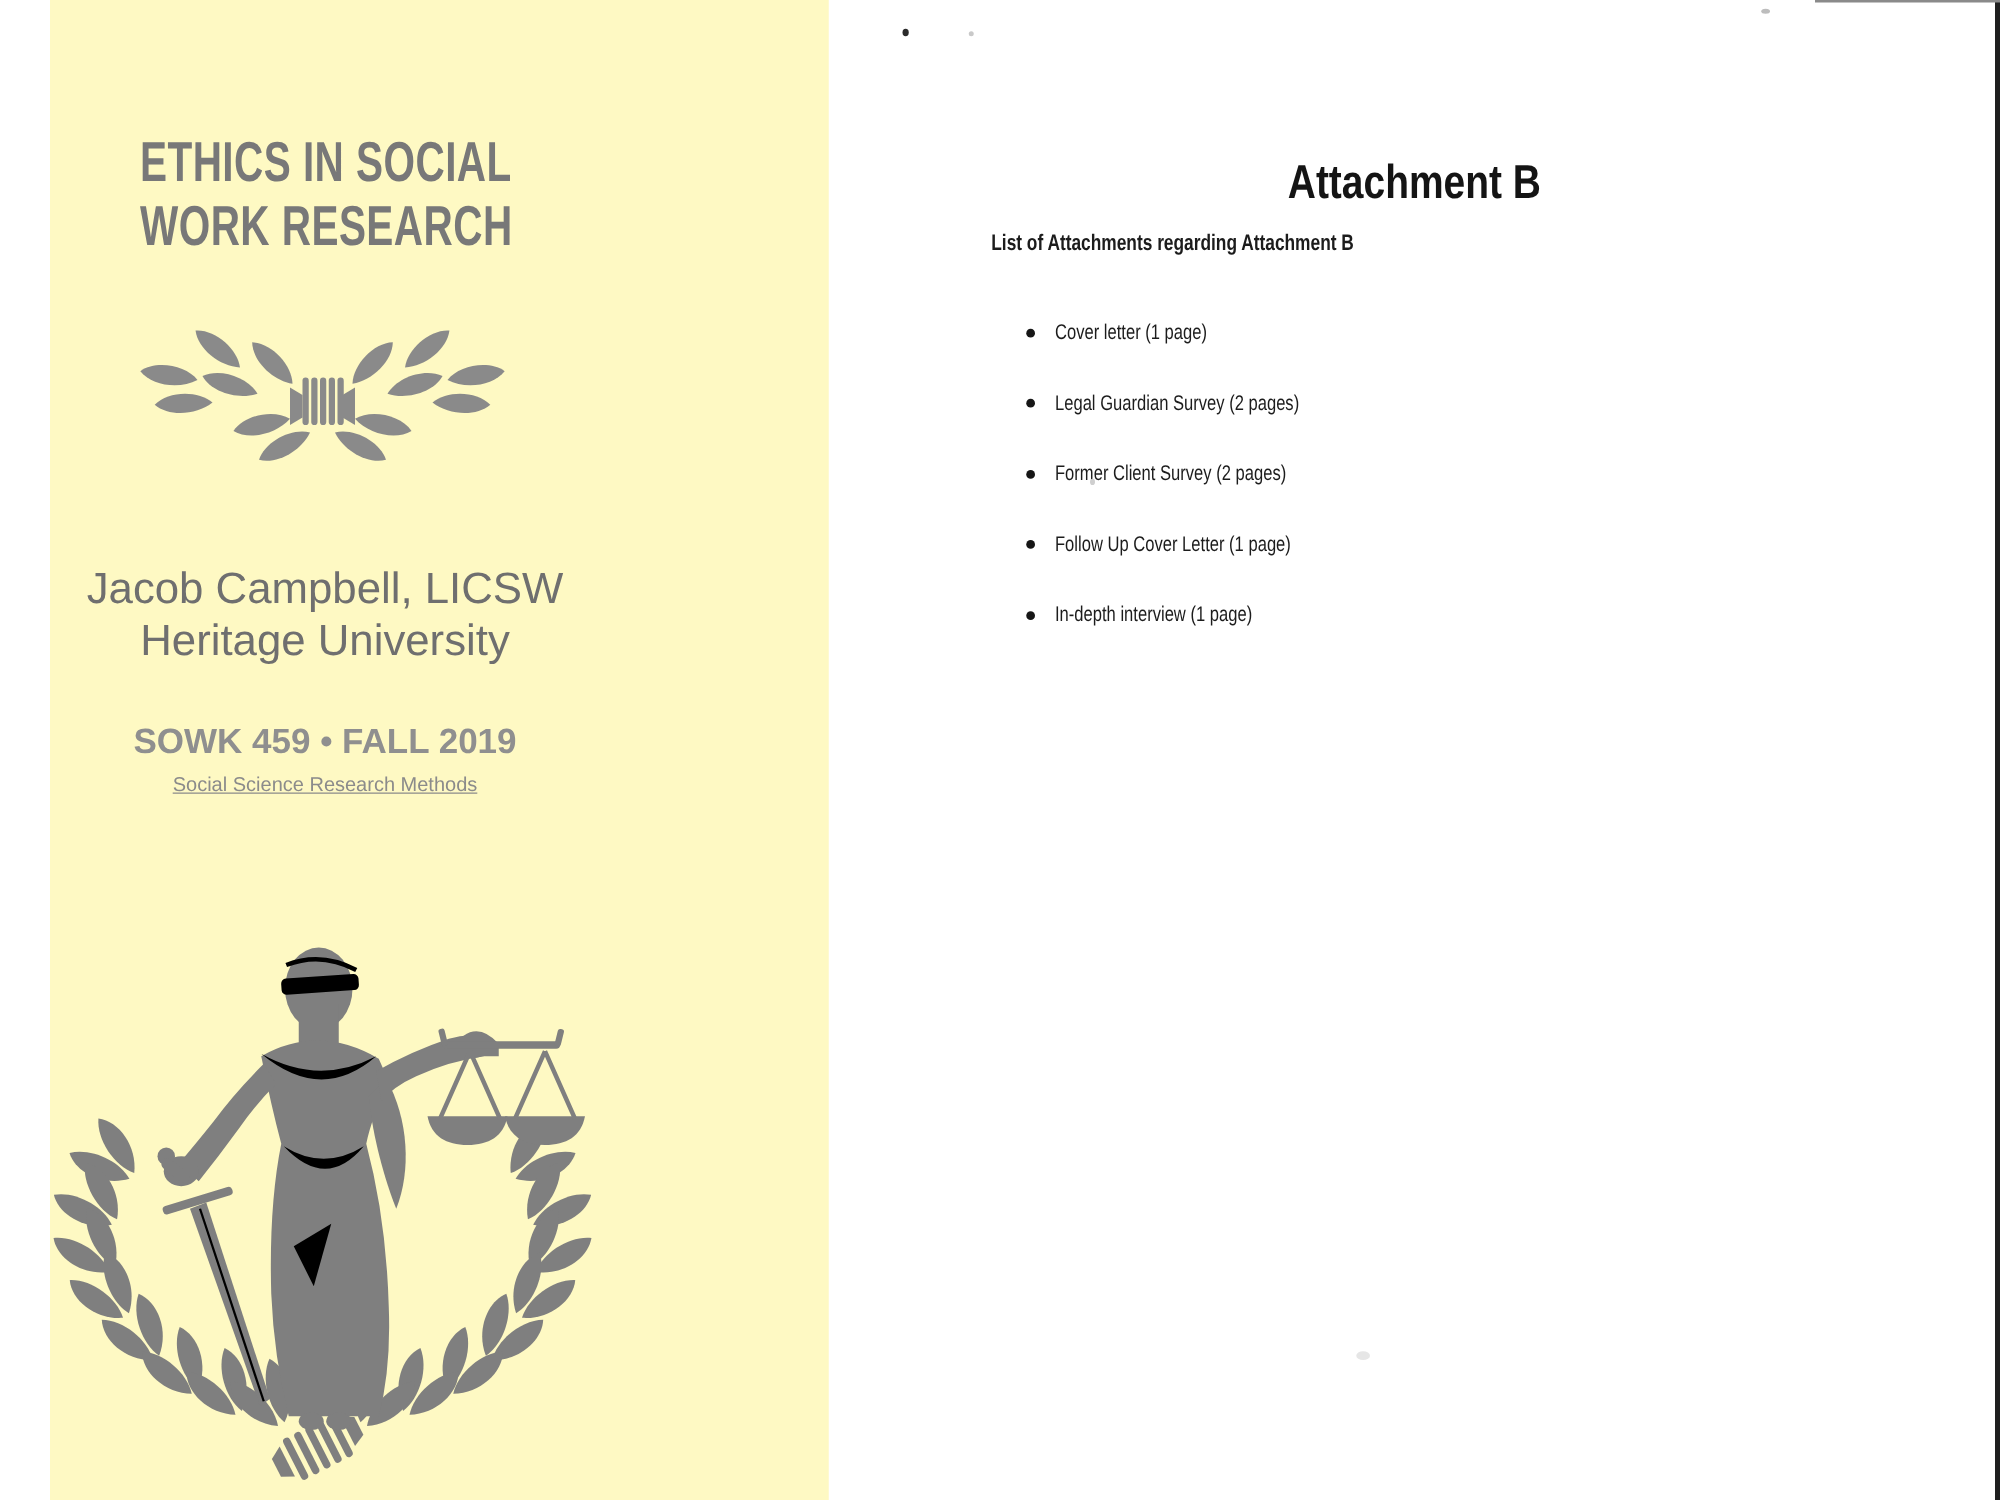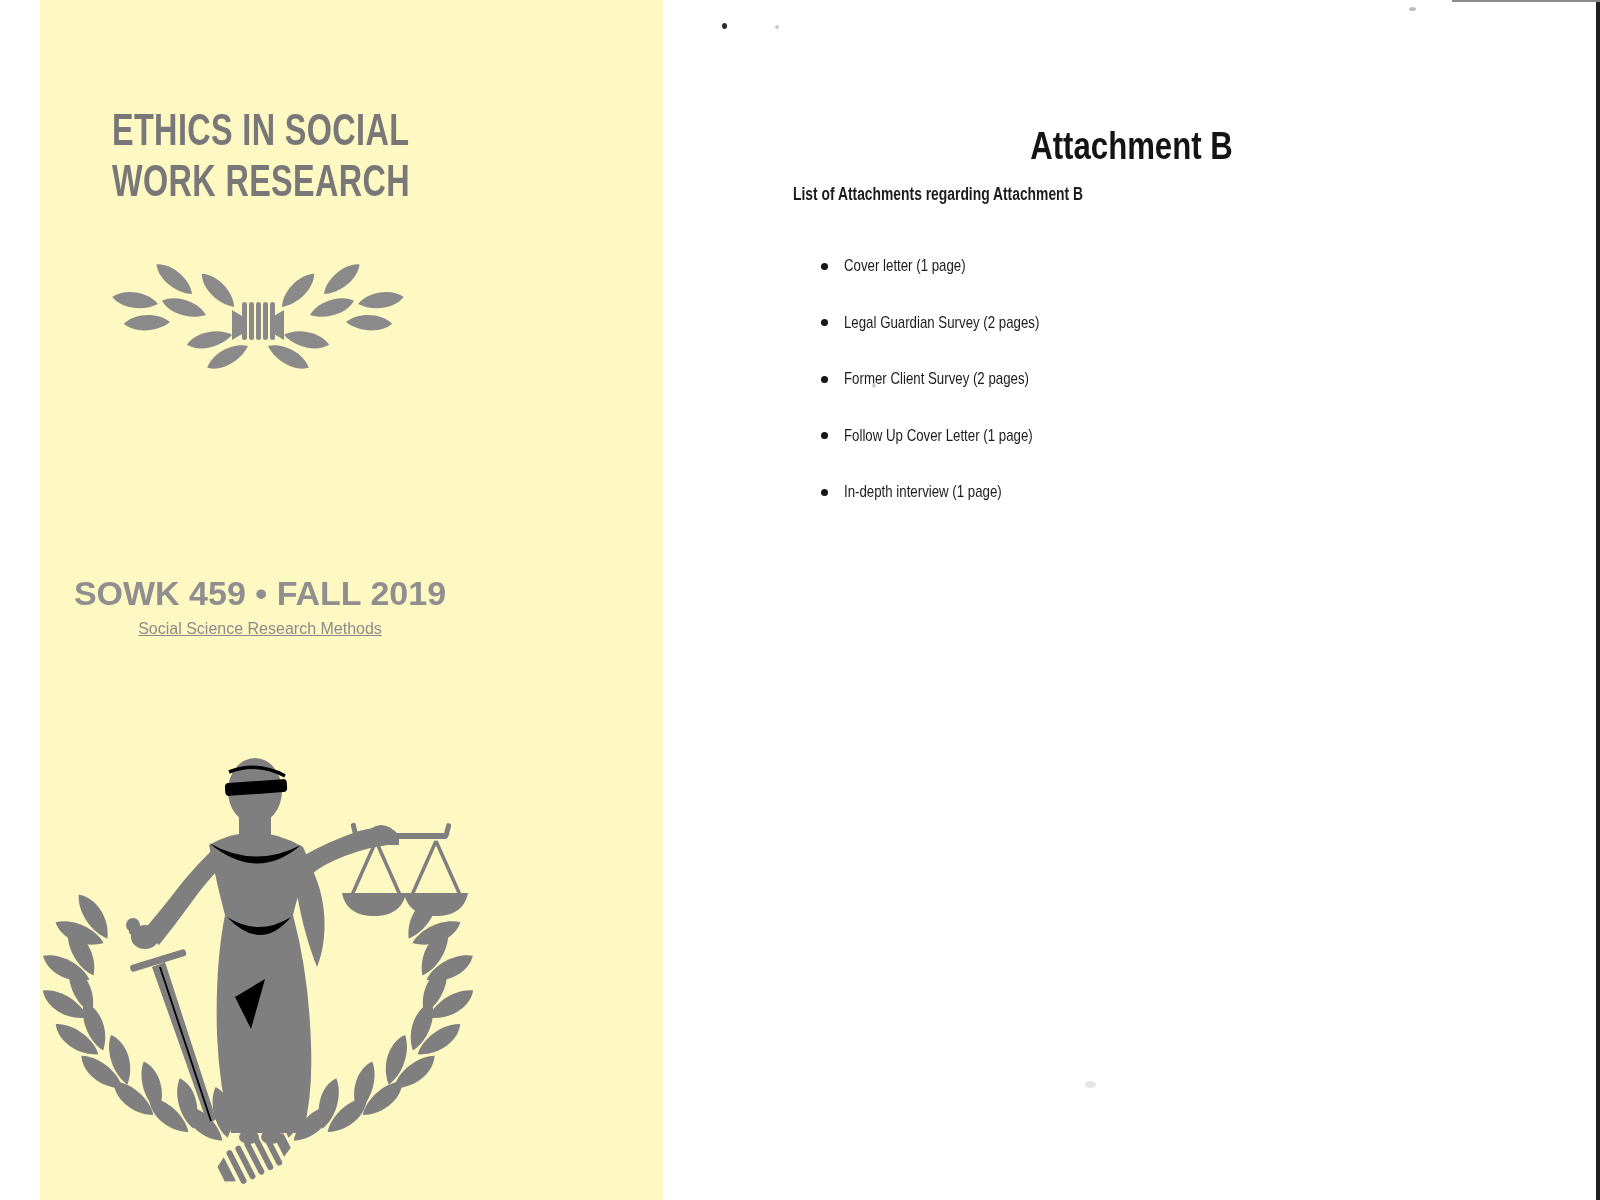--- a/index.html
+++ b/index.html
@@ -9,21 +9,21 @@
   
   .left-panel{position:absolute;left:0;top:0;width:663px;height:1200px;background:#fef9c3;margin-left:40px;}
   .deck-title{position:absolute;left:72px;top:104px;margin:0;font-weight:bold;
               font-size:45px;line-height:51px;color:#787878;letter-spacing:.5px;
               transform:scaleX(.72);transform-origin:0 0;white-space:nowrap;}
   .deck-title .t-line{display:block;}
   .divider{position:absolute;left:88px;top:260px;width:260px;height:100px;overflow:visible;}
   .author-block{position:absolute;left:0;top:450px;width:440px;text-align:center;
                 color:#6f6f6f;font-size:35px;line-height:42px;}
   .course-block{position:absolute;left:0;top:572px;width:440px;text-align:center;}
-  .course-code{color:#8f8f8f;font-weight:bold;font-size:34px;line-height:42px;}
+  .course-code{color:#8f8f8f;font-weight:bold;font-size:28px;line-height:42px;}
   .course-name{color:#8b8b8b;font-size:16px;line-height:30px;text-decoration:underline;}
   .emblem{position:absolute;left:18px;top:745px;width:402px;height:437px;overflow:visible;}
   .g-fill{fill:#7f7f7f;}
   .d-fill{fill:#8a8a8a;}
   .k-fill{fill:#000;}
 
   
   .right-page{position:absolute;left:663px;top:0;width:937px;height:1200px;background:#fff;color:#1c1c1c;padding-left:35px;}
   .page-title{position:absolute;left:0;top:127px;width:937px;margin:0;text-align:center;
               font-size:38px;font-weight:bold;color:#141414;line-height:38px;
@@ -76,20 +76,24 @@
         <use href="#branchL"></use>
         <use href="#branchL" transform="translate(260,0) scale(-1,1)"></use>
         <rect x="114" y="42" width="5" height="38" rx="2.5"></rect>
         <rect x="121" y="42" width="5" height="38" rx="2.5"></rect>
         <rect x="128" y="42" width="5" height="38" rx="2.5"></rect>
         <rect x="135" y="42" width="5" height="38" rx="2.5"></rect>
         <rect x="142" y="42" width="5" height="38" rx="2.5"></rect>
       </g>
     </svg>
 
+    <div class="author-block">
+      <div>Jacob Campbell, LICSW</div>
+      <div>Heritage University</div>
+    </div>
 
     <div class="course-block">
       <div class="course-code">SOWK 459 • FALL 2019</div>
       <div class="course-name">Social Science Research Methods</div>
     </div>
 
     <svg class="emblem" viewBox="0 0 400 437">
       <defs>
         <g id="lp">
           <path d="M2,-3 C14,-21 38,-27 52,-18 C42,-4 18,3 2,-3 Z"></path>

